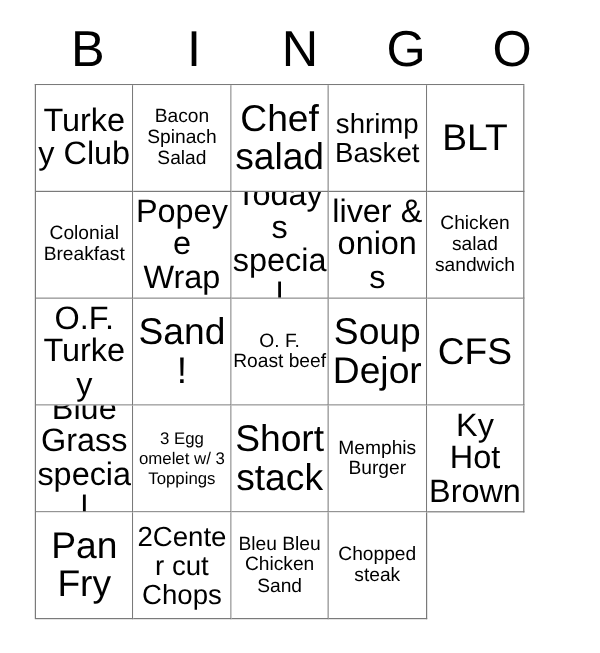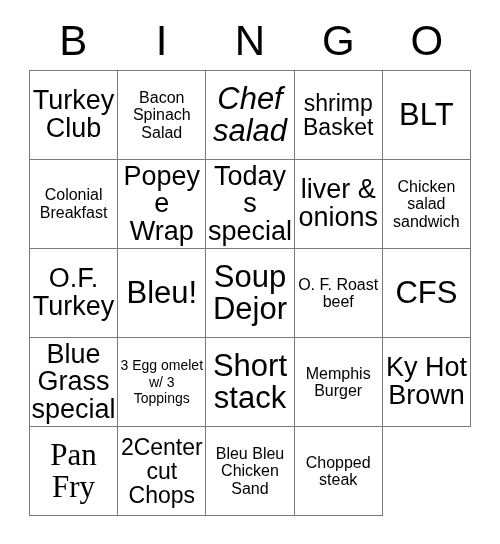--- a/index.html
+++ b/index.html
@@ -42,21 +42,21 @@
     font-weight: normal;
     letter-spacing: 0;
     color: #000000;
   }
 
   
   #bingo-grid {
     position: absolute;
     left: 29px;
     top: 70px;
-    width: 442px;
+    width: 408px;
     height: 446px;
     display: grid;
     grid-template-columns: repeat(5, 1fr);
     grid-template-rows: repeat(5, 1fr);
     border-top: 1px solid #7a7a7a;
     border-left: 1px solid #7a7a7a;
     box-sizing: border-box;
     background: #ffffff;
   }
 
@@ -102,21 +102,21 @@
     <div class="header-letter">O</div>
   </div>
 
   <div id="bingo-grid" style="border-top-color: rgb(122, 122, 122); border-left-color: rgb(122, 122, 122);">
       <div class="cell sz-xl" style="border-right-color: rgb(122, 122, 122); border-bottom-color: rgb(122, 122, 122);">
         <span class="cell-text">Turkey Club</span>
       </div>
       <div class="cell sz-md" style="border-right-color: rgb(122, 122, 122); border-bottom-color: rgb(122, 122, 122);">
         <span class="cell-text">Bacon Spinach Salad</span>
       </div>
-      <div class="cell sz-xxl" style="border-right-color: rgb(122, 122, 122); border-bottom-color: rgb(122, 122, 122); font-style: italic;">
+      <div class="cell sz-xxl" style="border-right-color: rgb(122, 122, 122); border-bottom-color: rgb(122, 122, 122);">
         <span class="cell-text">Chef salad</span>
       </div>
       <div class="cell sz-lg" style="border-right-color: rgb(122, 122, 122); border-bottom-color: rgb(122, 122, 122);">
         <span class="cell-text">shrimp Basket</span>
       </div>
       <div class="cell sz-xxl" style="border-right-color: rgb(122, 122, 122); border-bottom-color: rgb(122, 122, 122); justify-content: center;">
         <span class="cell-text">BLT</span>
       </div>
       <div class="cell sz-sm" style="border-right-color: rgb(122, 122, 122); border-bottom-color: rgb(122, 122, 122);">
         <span class="cell-text">Colonial Breakfast</span>
@@ -130,47 +130,47 @@
       <div class="cell sz-xl" style="border-right-color: rgb(122, 122, 122); border-bottom-color: rgb(122, 122, 122);">
         <span class="cell-text">liver &amp; onions</span>
       </div>
       <div class="cell sz-md" style="border-right-color: rgb(122, 122, 122); border-bottom-color: rgb(122, 122, 122);">
         <span class="cell-text">Chicken salad sandwich</span>
       </div>
       <div class="cell sz-xl" style="border-right-color: rgb(122, 122, 122); border-bottom-color: rgb(122, 122, 122);">
         <span class="cell-text">O.F. Turkey</span>
       </div>
       <div class="cell sz-xxl" style="border-right-color: rgb(122, 122, 122); border-bottom-color: rgb(122, 122, 122);">
-        <span class="cell-text">Bleu!</span>
+        <span class="cell-text">Sand!</span>
+      </div>
+      <div class="cell sz-md" style="border-right-color: rgb(122, 122, 122); border-bottom-color: rgb(122, 122, 122);">
+        <span class="cell-text">O. F. Roast beef</span>
       </div>
       <div class="cell sz-xxl" style="border-right-color: rgb(122, 122, 122); border-bottom-color: rgb(122, 122, 122);">
         <span class="cell-text">Soup Dejor</span>
-      </div>
-      <div class="cell sz-md" style="border-right-color: rgb(122, 122, 122); border-bottom-color: rgb(122, 122, 122);">
-        <span class="cell-text">O. F. Roast beef</span>
       </div>
       <div class="cell sz-xxl" style="border-right-color: rgb(122, 122, 122); border-bottom-color: rgb(122, 122, 122);">
         <span class="cell-text">CFS</span>
       </div>
       <div class="cell sz-xl" style="border-right-color: rgb(122, 122, 122); border-bottom-color: rgb(122, 122, 122);">
         <span class="cell-text">Blue Grass special</span>
       </div>
       <div class="cell sz-xs" style="border-right-color: rgb(122, 122, 122); border-bottom-color: rgb(122, 122, 122);">
         <span class="cell-text">3 Egg omelet w/ 3 Toppings</span>
       </div>
       <div class="cell sz-xxl" style="border-right-color: rgb(122, 122, 122); border-bottom-color: rgb(122, 122, 122);">
         <span class="cell-text">Short stack</span>
       </div>
       <div class="cell sz-md" style="border-right-color: rgb(122, 122, 122); border-bottom-color: rgb(122, 122, 122);">
         <span class="cell-text">Memphis Burger</span>
       </div>
       <div class="cell sz-xl" style="border-right-color: rgb(122, 122, 122); border-bottom-color: rgb(122, 122, 122);">
         <span class="cell-text">Ky Hot Brown</span>
       </div>
-      <div class="cell sz-xxl" style="border-right-color: rgb(122, 122, 122); border-bottom-color: rgb(122, 122, 122); font-family: Liberation Serif, serif;">
+      <div class="cell sz-xxl" style="border-right-color: rgb(122, 122, 122); border-bottom-color: rgb(122, 122, 122);">
         <span class="cell-text">Pan Fry</span>
       </div>
       <div class="cell sz-lg" style="border-right-color: rgb(122, 122, 122); border-bottom-color: rgb(122, 122, 122);">
         <span class="cell-text">2Center cut Chops</span>
       </div>
       <div class="cell sz-md" style="border-right-color: rgb(122, 122, 122); border-bottom-color: rgb(122, 122, 122);">
         <span class="cell-text">Bleu Bleu Chicken Sand</span>
       </div>
       <div class="cell sz-md" style="border-right-color: rgb(122, 122, 122); border-bottom-color: rgb(122, 122, 122); justify-content: center;">
         <span class="cell-text">Chopped steak</span>

